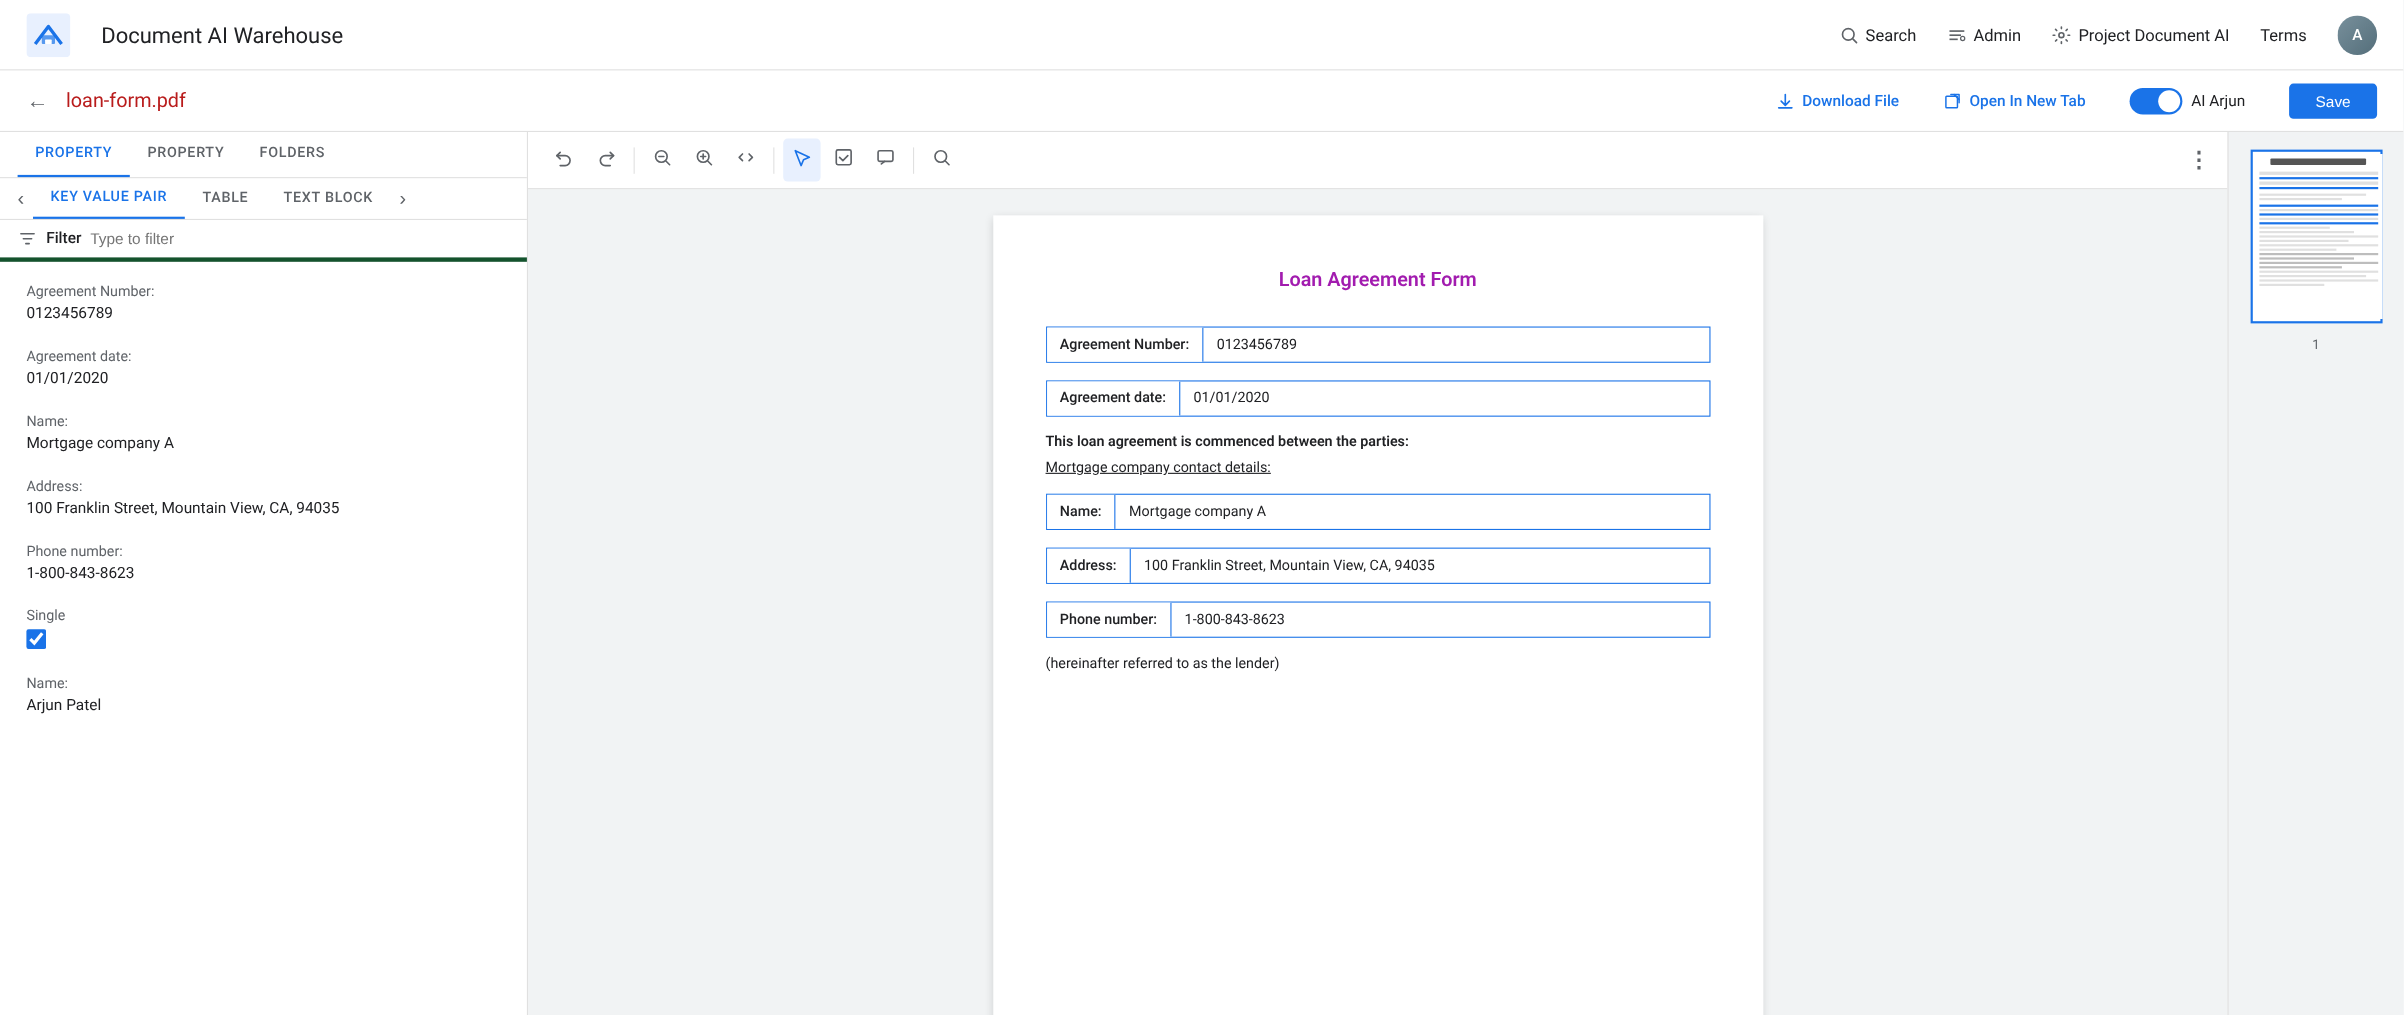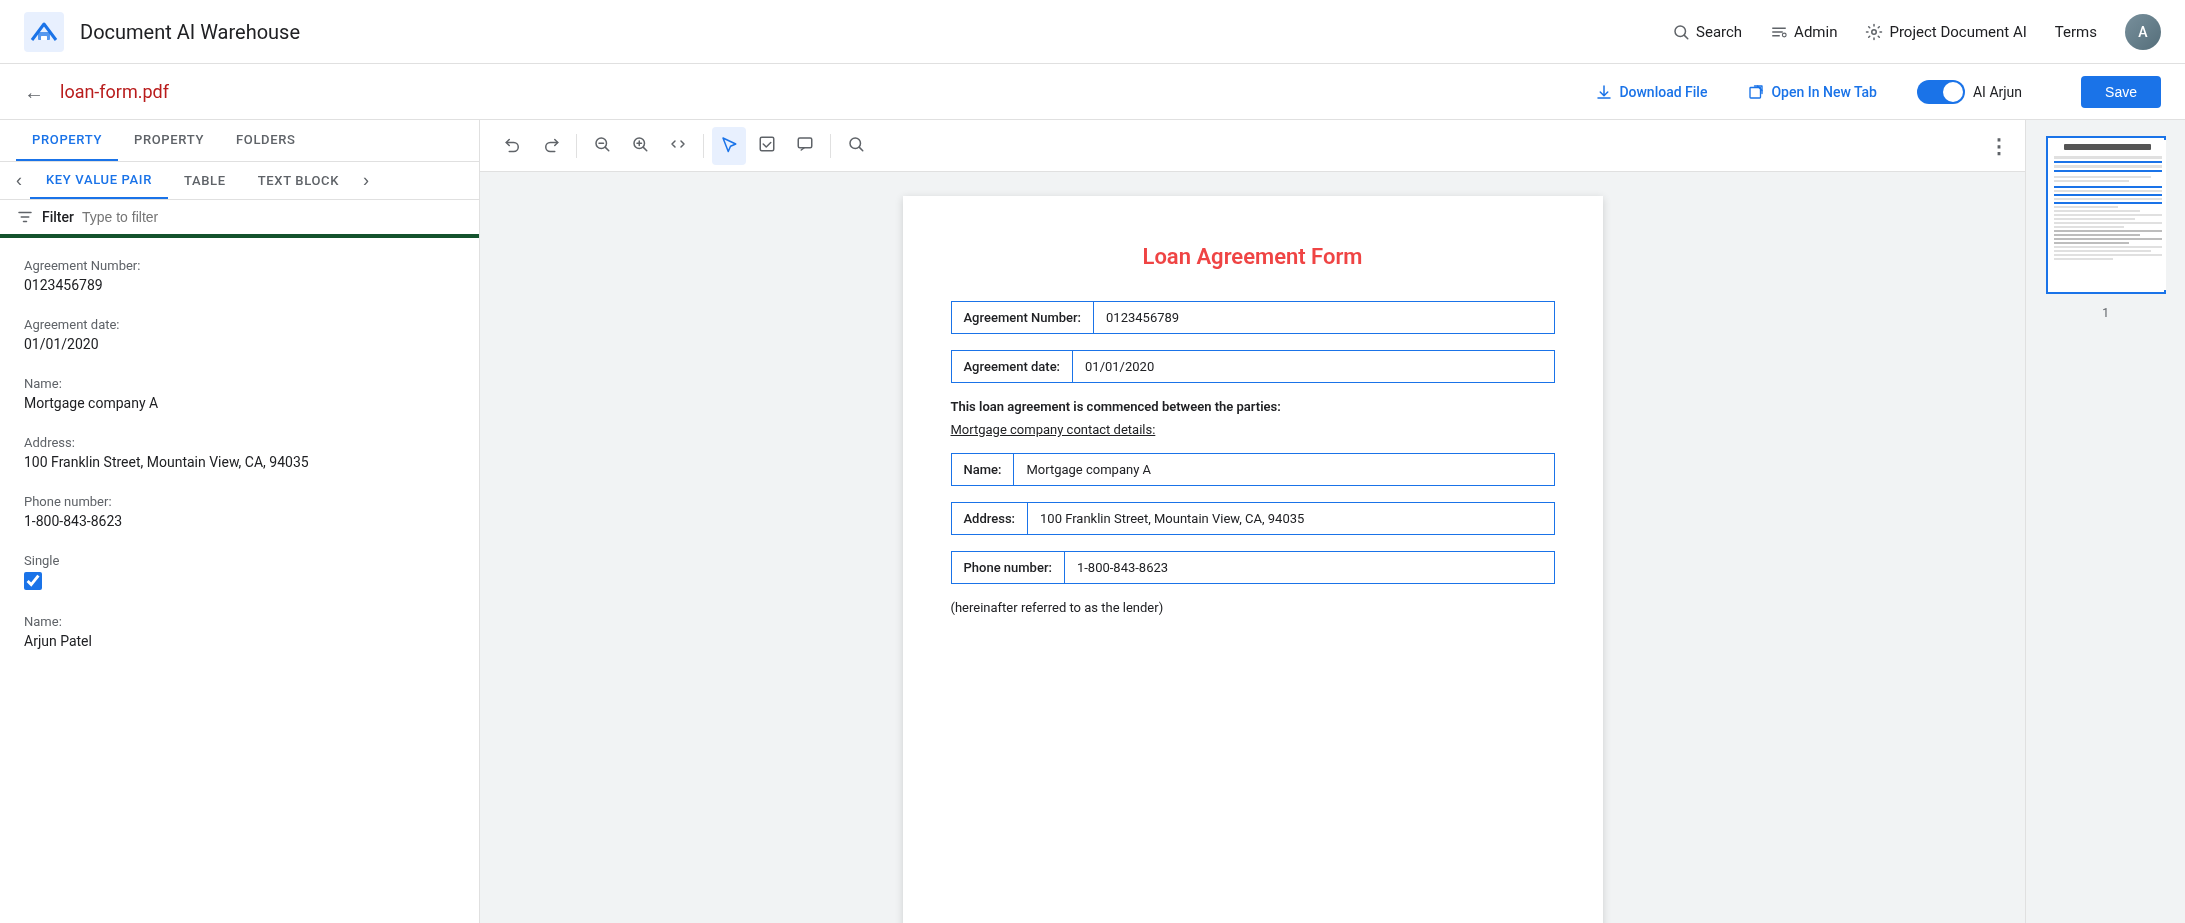--- a/index.html
+++ b/index.html
@@ -4,21 +4,21 @@
   <style>
     * { box-sizing: border-box; margin: 0; padding: 0; }
     body { font-family: 'Roboto', Arial, sans-serif; font-size: 14px; background: #f8f9fa; color: #202124; }
 
     
     .top-nav {
       display: flex; align-items: center; padding: 0 24px; height: 64px;
       background: #fff; border-bottom: 1px solid #e0e0e0;
       position: relative; z-index: 10;
     }
-    .logo-area { display: flex; align-items: center; gap: 16px; flex: 1; }
+    .logo-area { display: flex; align-items: center; gap: 28px; flex: 1; }
     .logo-icon { width: 40px; height: 40px; }
     .app-title { font-size: 20px; color: #202124; font-weight: 400; }
     .nav-right { display: flex; align-items: center; gap: 28px; }
     .nav-item { display: flex; align-items: center; gap: 6px; cursor: pointer; color: #202124; font-size: 15px; }
     .avatar { width: 36px; height: 36px; border-radius: 50%; background: #b0bec5; overflow: hidden; cursor: pointer; }
 
     
     .file-header {
       display: flex; align-items: center; padding: 0 24px; height: 56px;
       background: #fff; border-bottom: 1px solid #e0e0e0;
@@ -31,21 +31,21 @@
     .toggle-switch {
       width: 48px; height: 24px; background: #1a73e8; border-radius: 12px;
       position: relative; cursor: pointer;
     }
     .toggle-knob {
       width: 20px; height: 20px; background: #fff; border-radius: 50%;
       position: absolute; top: 2px; right: 2px;
     }
     .save-btn {
       background: #1a73e8; color: #fff; border: none; border-radius: 4px;
-      padding: 8px 24px; font-size: 14px; font-weight: 500; cursor: pointer; margin-left: 19px;
+      padding: 8px 24px; font-size: 14px; font-weight: 500; cursor: pointer;
     }
 
     
     .main-layout { display: flex; height: calc(100vh - 120px); }
 
     
     .left-panel { width: 480px; background: #fff; border-right: 1px solid #e0e0e0; display: flex; flex-direction: column; flex-shrink: 0; }
 
     
     .panel-tabs { display: flex; border-bottom: 1px solid #e0e0e0; padding: 0 16px; }
@@ -84,21 +84,21 @@
     .toolbar-sep { width: 1px; height: 24px; background: #e0e0e0; margin: 0 4px; }
     .toolbar-spacer { flex: 1; }
     .toolbar-more { background: none; border: none; cursor: pointer; color: #5f6368; font-size: 20px; font-weight: bold; }
 
     
     .doc-viewer { flex: 1; overflow: auto; display: flex; justify-content: center; padding: 24px; }
     .doc-page {
       background: #fff; width: 700px; min-height: 800px; padding: 48px;
       box-shadow: 0 2px 8px rgba(0,0,0,0.15);
     }
-    .doc-title { text-align: center; font-size: 22px; font-weight: 600; margin-bottom: 32px; color: #ef4444; }
+    .doc-title { text-align: center; font-size: 18px; font-weight: 600; margin-bottom: 32px; color: #a21caf; }
 
     
     .doc-field-row { display: flex; align-items: stretch; margin-bottom: 16px; border: 1.5px solid #1a73e8; width: 100%; }
     .doc-field-label {
       background: #fff; border-right: 1.5px solid #1a73e8;
       padding: 8px 12px; font-size: 13px; font-weight: 500; white-space: nowrap;
       display: flex; align-items: center;
     }
     .doc-field-value { padding: 8px 12px; font-size: 13px; flex: 1; color: #202124; }
 

